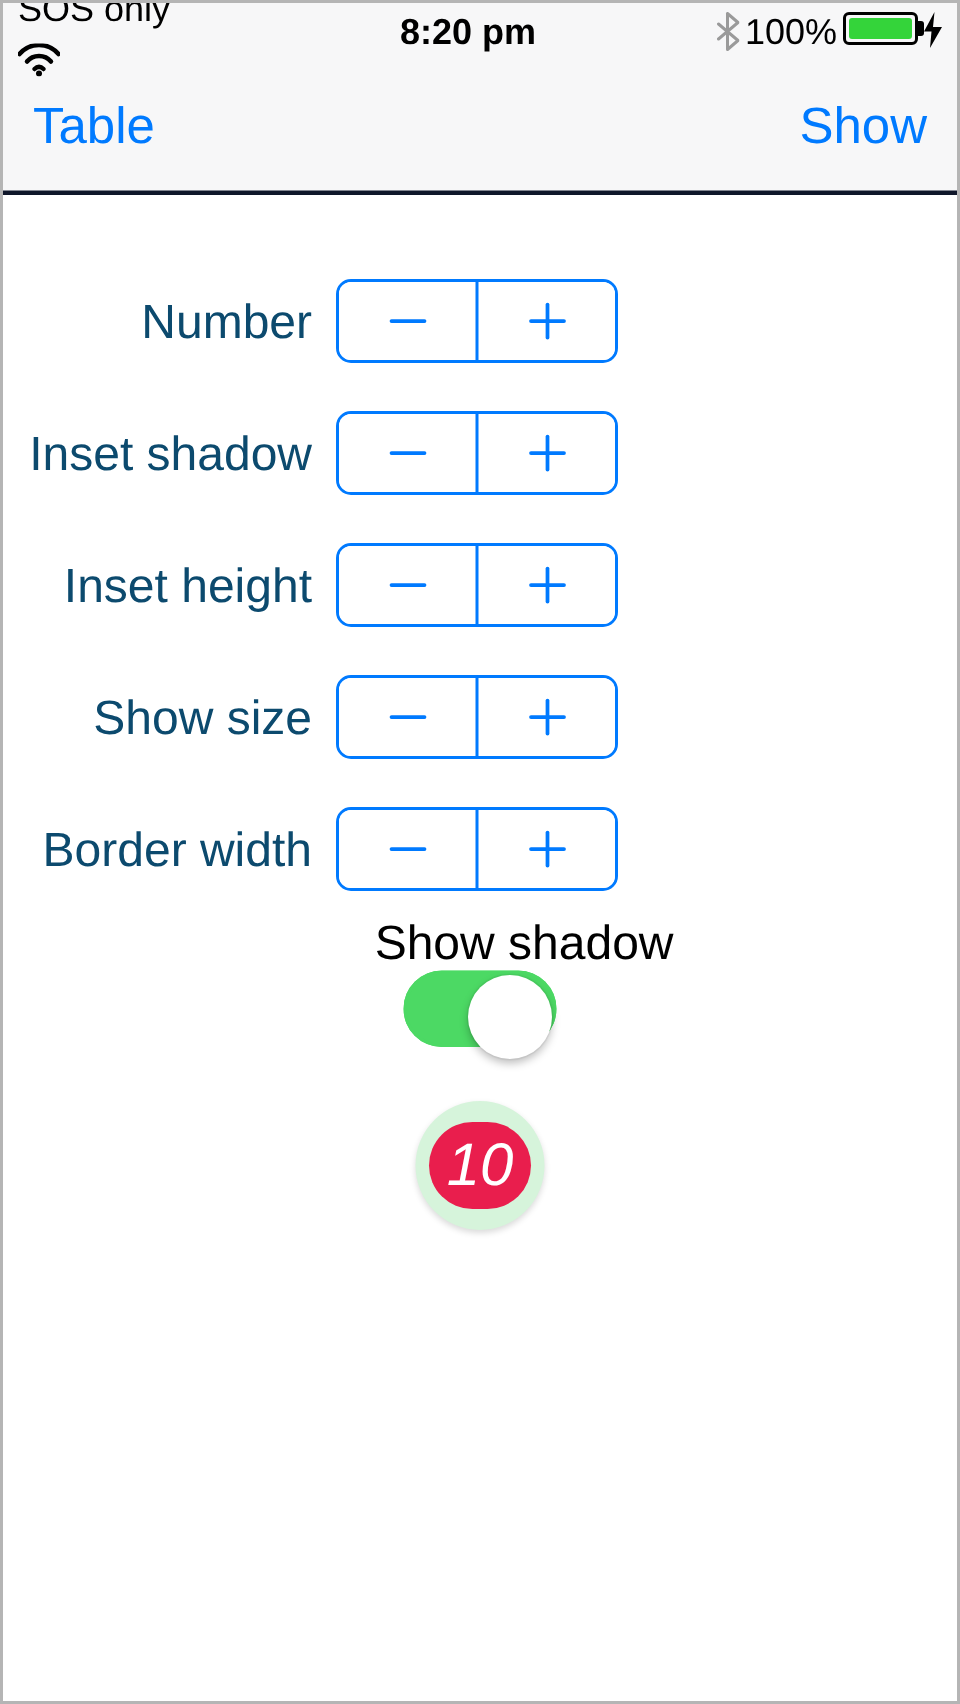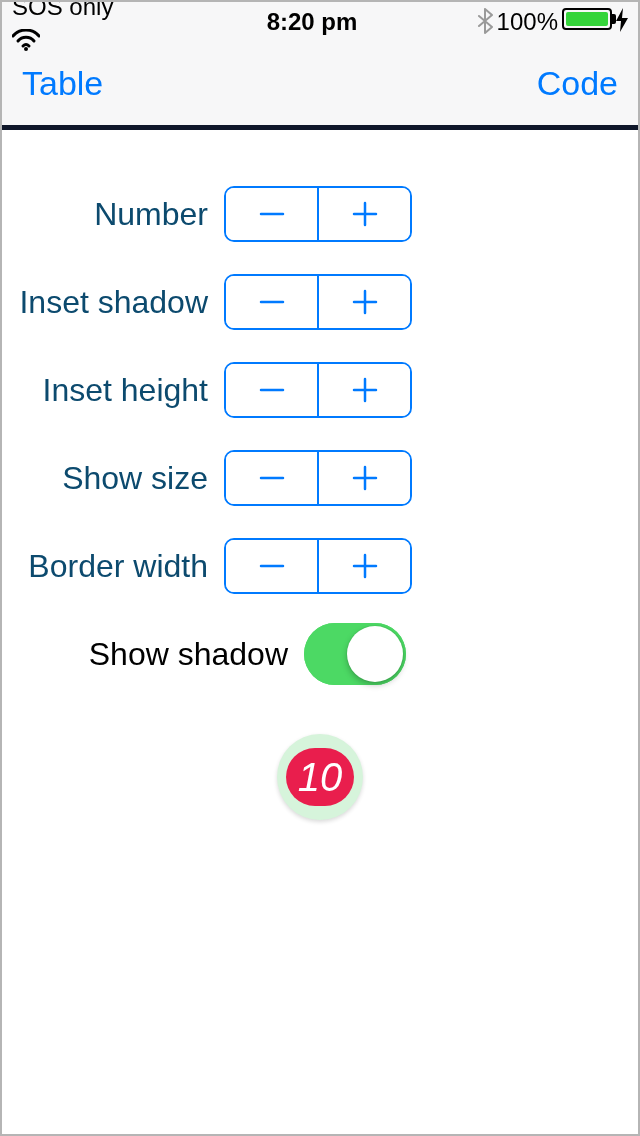--- a/index.html
+++ b/index.html
@@ -39,21 +39,21 @@
   }
   .battery .fill {
     position: absolute; left: 2px; top: 2px; bottom: 2px; right: 2px;
     background: #34d43a; border-radius: 2px;
   }
 
   
   .nav-bar {
     height: 88px;
     background: #f7f7f8;
-    border-bottom: 5px solid #0f172a;
+    border-bottom: 3px solid #0f172a;
     display: flex;
     align-items: center;
     justify-content: space-between;
     padding: 0 20px;
   }
   .nav-btn {
     color: #007aff;
     font-size: 34px;
     font-weight: 400;
     background: none; border: none;
@@ -83,21 +83,21 @@
   .stepper .seg {
     flex: 1;
     display: flex; align-items: center; justify-content: center;
     color: #007aff;
     background: #fff;
   }
   .stepper .seg + .seg { border-left: 2px solid #007aff; }
   .stepper svg { display: block; }
 
   
-  .switch-row { display: flex; align-items: center; height: 88px; }
+  .switch-row { display: flex; align-items: center; height: 88px; flex-direction: column; }
   .switch-row .sw-label {
     width: 290px; text-align: right; font-size: 32px; padding-right: 16px;
   }
   .switch {
     width: 102px; height: 62px; border-radius: 31px;
     background: #4cd964; position: relative;
     box-shadow: inset 0 0 0 2px #4cd964;
   }
   .switch .knob {
     position: absolute; right: 3px; top: 3px;
@@ -152,21 +152,21 @@
     <span class="bolt-icon">
       <svg width="12" height="24" viewBox="0 0 12 24">
         <path d="M7 0 L0 13 L5 13 L4 24 L12 10 L6 10 Z" fill="#000"></path>
       </svg>
     </span>
   </div>
 </div>
 
 <div class="nav-bar">
   <span class="nav-btn">Table</span>
-  <span class="nav-btn">Code</span>
+  <span class="nav-btn">Show</span>
 </div>
 
 <div class="content">
 
   <div class="row">
     <div class="row-label">Number</div>
     <div class="stepper">
       <div class="seg">
         <span>
             <svg width="34" height="34" viewBox="0 0 34 34">

